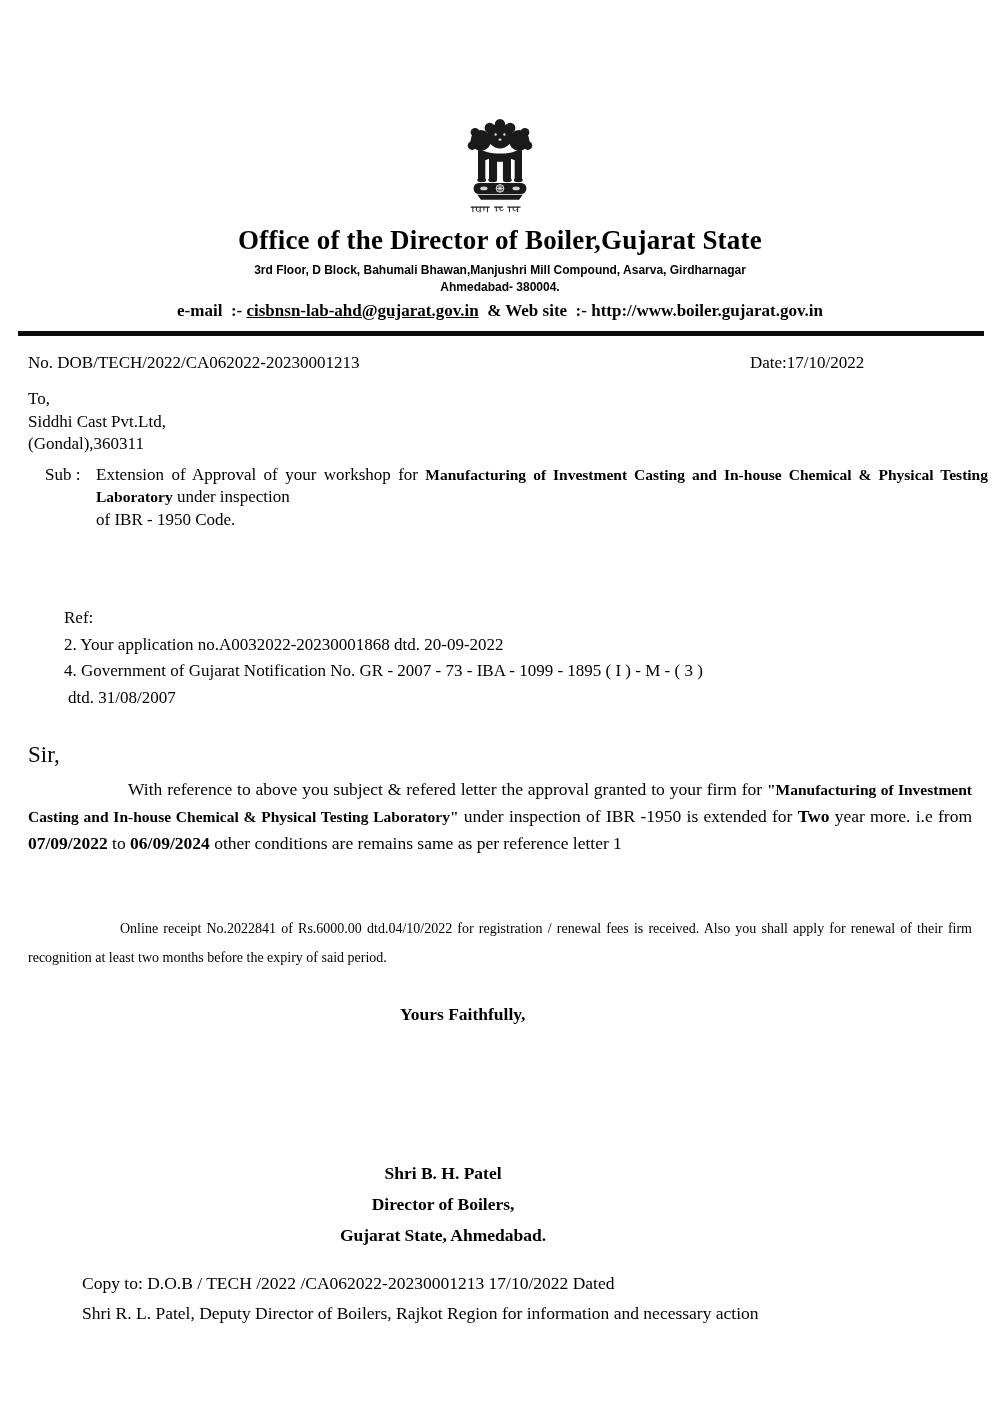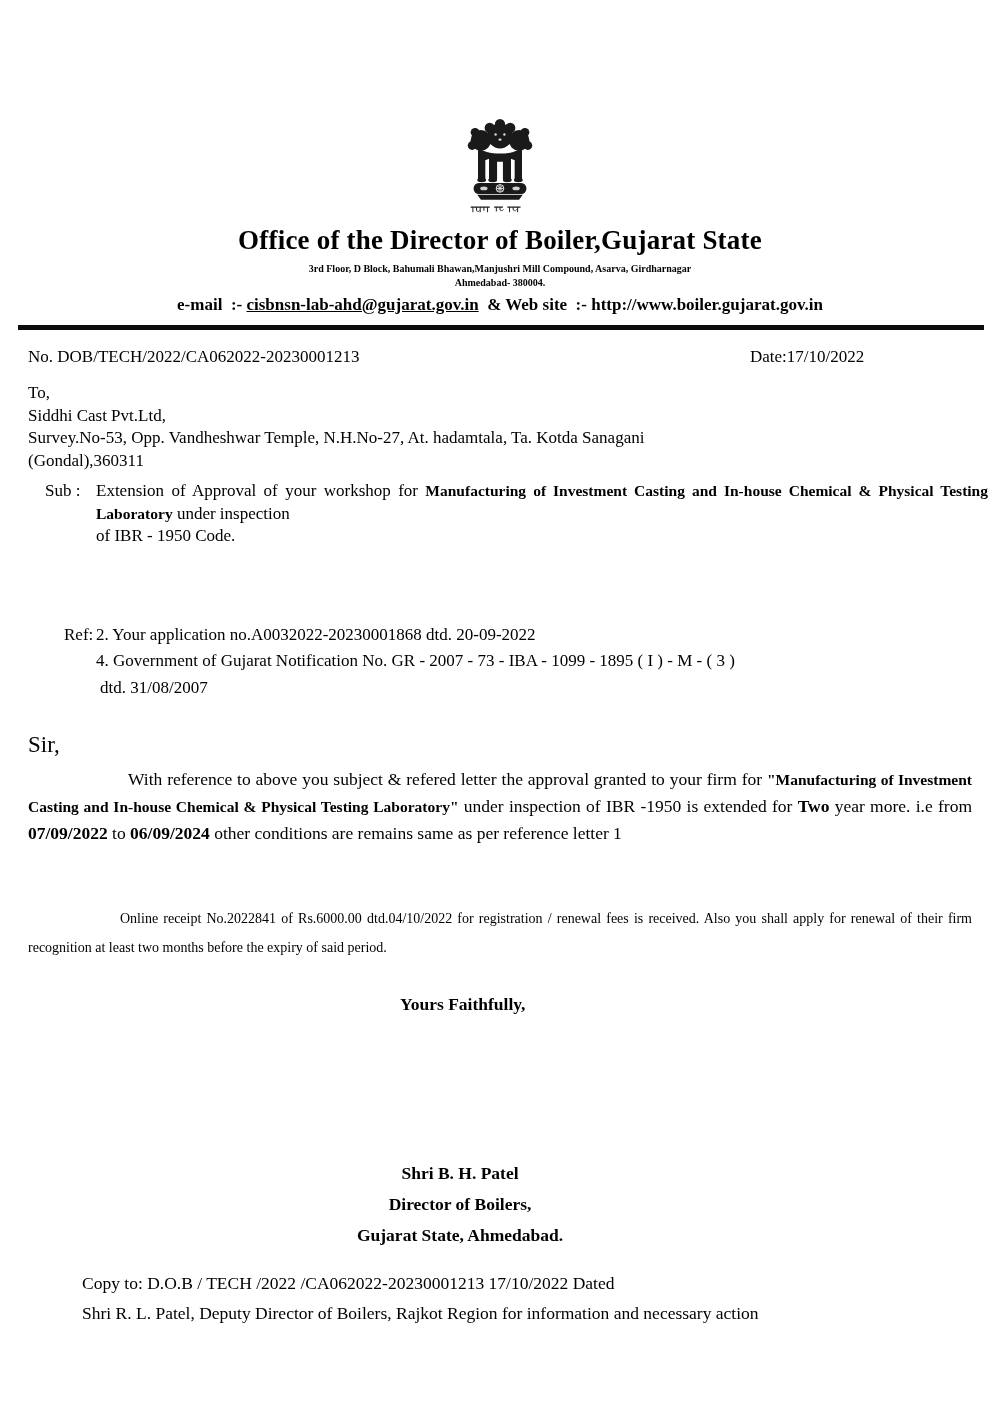--- a/index.html
+++ b/index.html
@@ -8,51 +8,51 @@
     width:1000px; height:1415px; position:relative; margin:0 auto;
     background:#ffffff; color:#000;
     font-family:"Liberation Serif","DejaVu Serif",serif;
     overflow:hidden;
   }
   .center { text-align:center; }
   .header { padding-top:116px; }
   .emblem { display:block; margin:0 auto; width:88px; height:103px; }
   .office-title { margin-top:6px; font-size:27px; font-weight:700; letter-spacing:.2px; }
   .addr {
-    font-family:Liberation Serif, serif;
-    font-weight:700; font-size:10px; margin-top:7px;
+    font-family:Liberation Sans, sans-serif;
+    font-weight:700; font-size:12px; margin-top:7px;
   }
   .addr2 { margin-top:3px; }
   .email-line { margin-top:7px; font-size:17px; font-weight:700; }
   .email-line span { white-space:pre; }
   .email-link { text-decoration:underline; }
   .rule { height:5px; background:#0d0d0d; margin:10px 16px 0 18px; }
   .meta-row { position:relative; margin:17px 28px 0; font-size:17px; height:22px; }
   .meta-date { position:absolute; left:722px; top:0; }
   .recipient { margin:13px 28px 8px; font-size:17px; line-height:22.5px; }
   .subject { display:flex; margin:7px 12px 0 45px; font-size:17px; line-height:22.5px; }
   .subject-label { width:51px; flex:none; }
   .subject-content { flex:1; text-align:justify; }
   .b-cond { font-weight:700; font-size:15.5px; }
   .bold { font-weight:700; }
-  .ref { display:flex; margin:74px 0 0 64px; font-size:17px; line-height:26.5px; }
+  .ref { display:flex; margin:74px 0 0 64px; font-size:17px; line-height:26.5px;flex-direction:column; }
   .ref-label { width:32px; flex:none; }
   .ref-item-last { padding-left:4px; }
   .sir { margin:31px 0 0 28px; font-size:23px; }
   .para1 {
     margin:8px 28px 0; font-size:17.5px; line-height:27px;
     text-align:justify; text-indent:100px;
   }
   .para2 {
     margin:57px 28px 0; font-size:14px; line-height:29px;
     text-align:justify; text-indent:92px;
   }
   .closing { margin:32px 0 0 400px; font-size:17.5px; font-weight:700; }
   .signature {
-    position:absolute; top:1158px; left:310px; width:300px;
+    position:absolute; top:1158px; left:293px; width:300px;
     text-align:center; font-weight:700; font-size:17.5px; line-height:31px;
   }
   .copy-block { position:absolute; top:1268px; left:82px; font-size:17.5px; line-height:30px; }
 </style>
 </head>
 <body>
 
 <div class="page">
 
   <div class="header center">
@@ -109,21 +109,20 @@
   <div class="rule"></div>
 
   <div class="meta-row">
     <span>No. DOB/TECH/2022/CA062022-20230001213</span>
     <span class="meta-date">Date:17/10/2022</span>
   </div>
 
   <div class="recipient">
     <div>To,</div>
     <div>Siddhi Cast Pvt.Ltd,</div>
-    <div>Survey.No-53, Opp. Vandheshwar Temple, N.H.No-27, At. hadamtala, Ta. Kotda Sanagani</div>
     <div>(Gondal),360311</div>
   </div>
 
   <div class="subject">
     <div class="subject-label">Sub :</div>
     <div class="subject-content">
       <span>Extension of Approval of your workshop for </span><span class="b-cond">Manufacturing of Investment Casting and In-house Chemical &amp; Physical Testing Laboratory</span><span> under inspection</span>
       <div>of  IBR - 1950 Code.</div>
     </div>
   </div>

